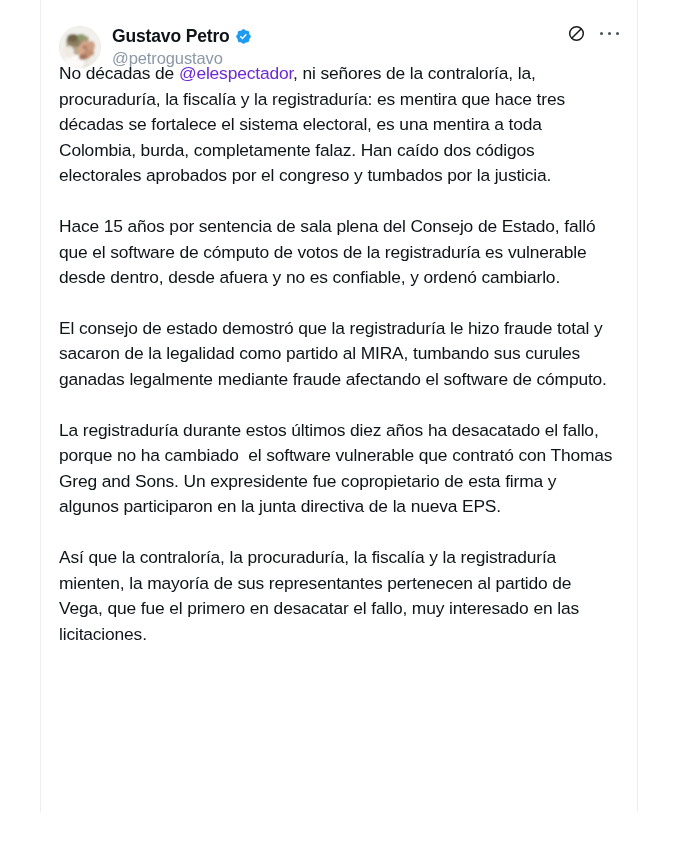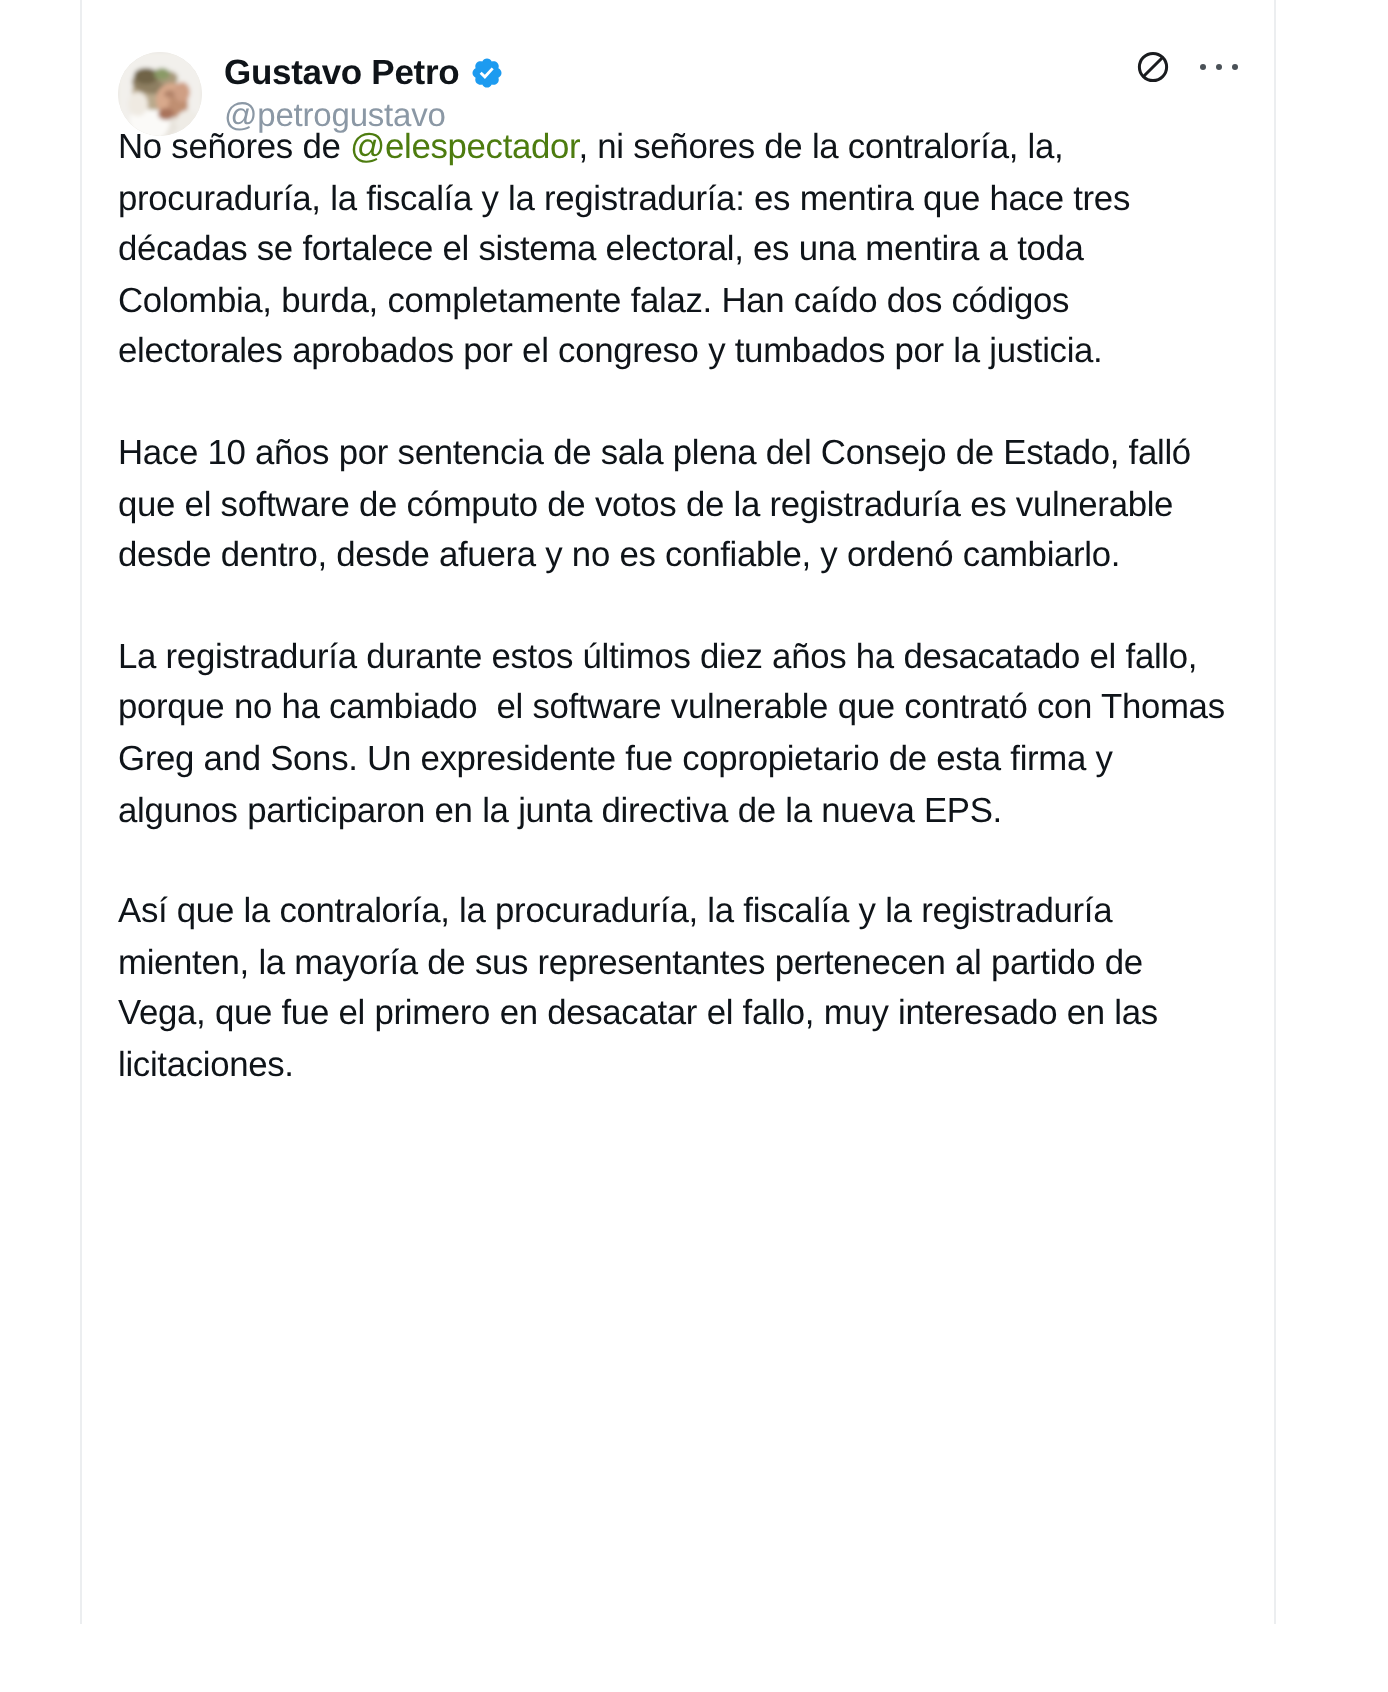--- a/index.html
+++ b/index.html
@@ -135,21 +135,21 @@
     letter-spacing: -0.16px;
     word-spacing: 0.1px;
   }
   .tweet-body p {
     margin: 0 0 25px 0;
     white-space: pre-wrap;
   }
   .tweet-body p:last-child { margin-bottom: 0; }
 
   .mention {
-    color: #4d7c0f;
+    color: #6d28d9;
     text-decoration: none;
     cursor: pointer;
   }
 </style>
 </head>
 <body>
 
 <div id="screen">
 
   <article class="tweet-card">
@@ -205,24 +205,25 @@
           <i></i>
             <i></i>
             <i></i>
         </div>
       </div>
 
     </header>
 
     <section class="tweet-body">
 
-      <p><span>No señores de </span><a class="mention" href="#">@elespectador</a><span>, ni señores de la contraloría, la, procuraduría, la fiscalía y la registraduría: es mentira que hace tres décadas se fortalece el sistema electoral, es una mentira a toda Colombia, burda, completamente falaz. Han caído dos códigos electorales aprobados por el congreso y tumbados por la justicia.</span></p>
-
-      <p>Hace 10 años por sentencia de sala plena del Consejo de Estado, falló que el software de cómputo de votos de la registraduría es vulnerable desde dentro, desde afuera y no es confiable, y ordenó cambiarlo.</p>
-
+      <p><span>No décadas de </span><a class="mention" href="#">@elespectador</a><span>, ni señores de la contraloría, la, procuraduría, la fiscalía y la registraduría: es mentira que hace tres décadas se fortalece el sistema electoral, es una mentira a toda Colombia, burda, completamente falaz. Han caído dos códigos electorales aprobados por el congreso y tumbados por la justicia.</span></p>
+
+      <p>Hace 15 años por sentencia de sala plena del Consejo de Estado, falló que el software de cómputo de votos de la registraduría es vulnerable desde dentro, desde afuera y no es confiable, y ordenó cambiarlo.</p>
+
+      <p>El consejo de estado demostró que la registraduría le hizo fraude total y sacaron de la legalidad como partido al MIRA, tumbando sus curules ganadas legalmente mediante fraude afectando el software de cómputo.</p>
 
       <p>La registraduría durante estos últimos diez años ha desacatado el fallo, porque no ha cambiado  el software vulnerable que contrató con Thomas Greg and Sons. Un expresidente fue copropietario de esta firma y algunos participaron en la junta directiva de la nueva EPS.</p>
 
 
       <p>Así que la contraloría, la procuraduría, la fiscalía y la registraduría mienten, la mayoría de sus representantes pertenecen al partido de Vega, que fue el primero en desacatar el fallo, muy interesado en las licitaciones.</p>
 
 
     </section>
 
   </article>

